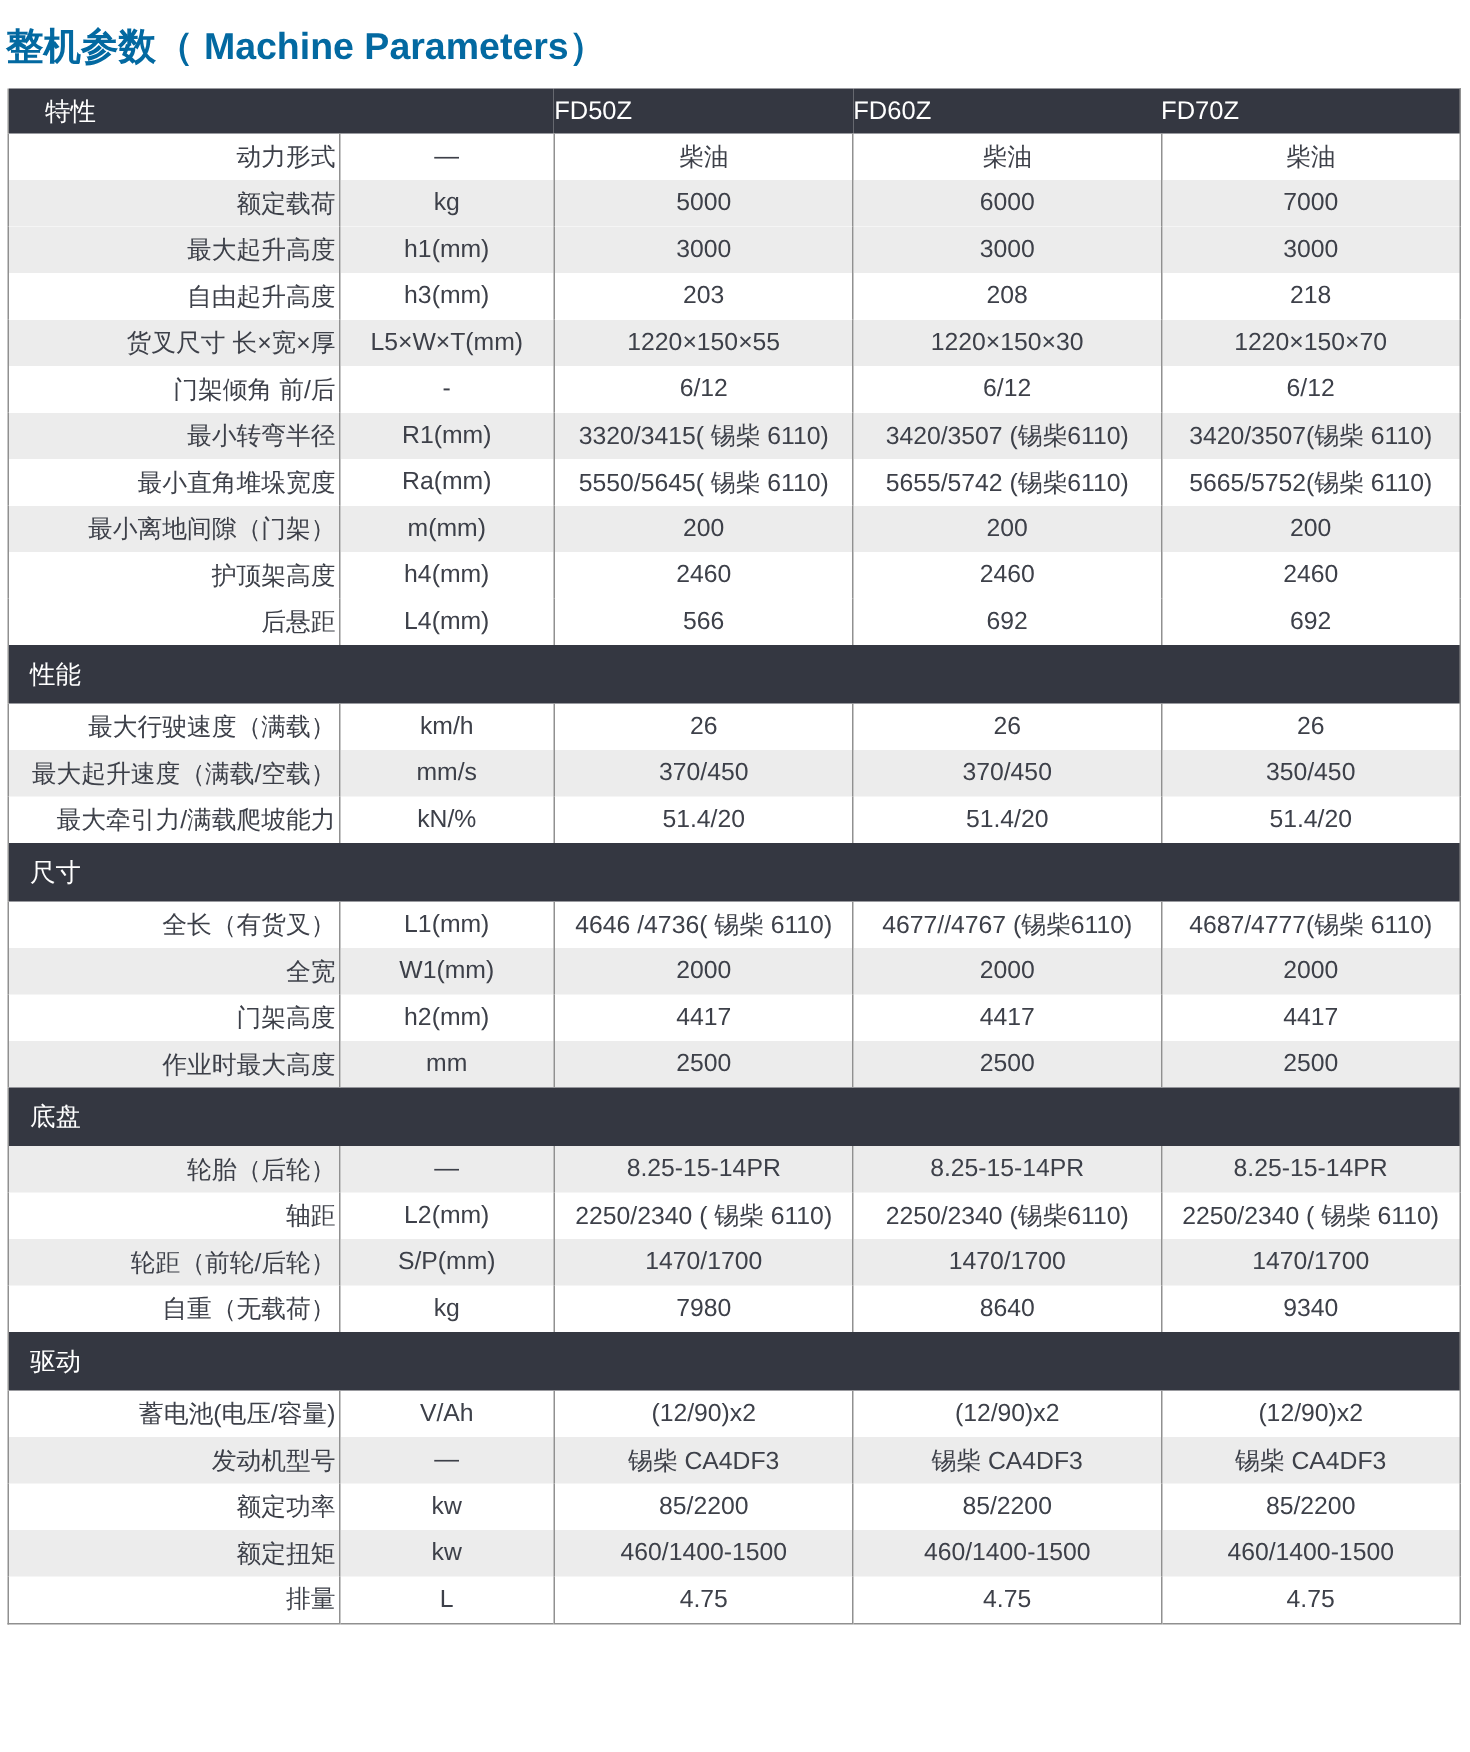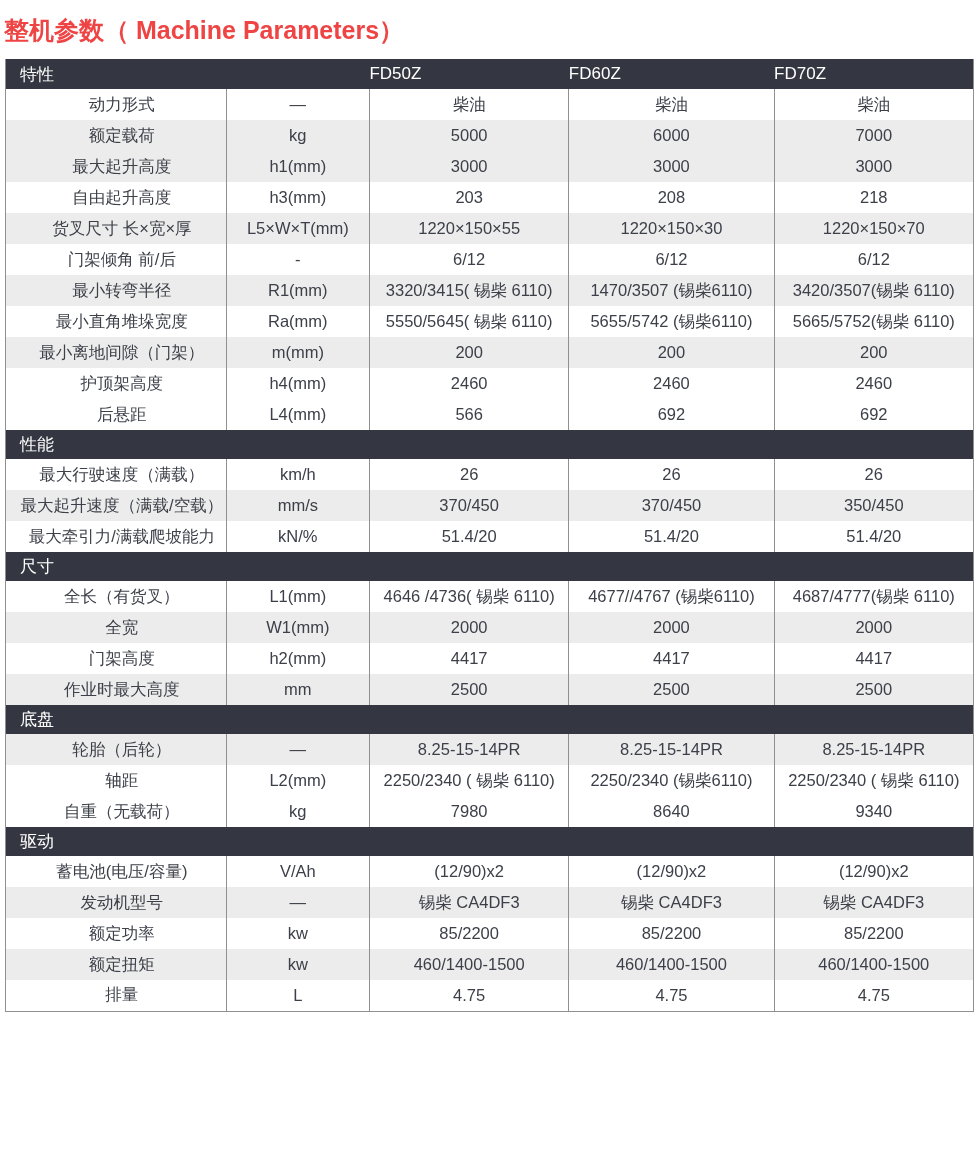--- a/index.html
+++ b/index.html
@@ -10,21 +10,21 @@
   }
   .page {
     width: 980px;
     height: 1168px;
     background: #ffffff;
     overflow: hidden;
   }
   .page-title {
     font-size: 25px;
     font-weight: bold;
-    color: #ef4444;
+    color: #0369a1;
     padding: 14px 0 12px 4px;
     letter-spacing: 0px;
     border-radius: 28px;
   }
   table.spec {
     width: 969px;
     margin-left: 5px;
     border-collapse: collapse;
     table-layout: fixed;
     border-left: 1px solid #909090;
@@ -41,44 +41,44 @@
     background: #343741;
     color: #ffffff;
     height: 30px;
     font-size: 17px;
     border: none;
     text-align: left;
     font-weight: normal;
   }
   tr.hdr td.lbl {
     text-align: left;
-    padding-left: 14px;
+    padding-left: 24px;
   }
   tr.section td {
     background: #343741;
     color: #ffffff;
-    height: 29px;
+    height: 39px;
     font-size: 17px;
     text-align: left;
     padding-left: 14px;
     border: none;
   }
   tr.row td {
     height: 31px;
     font-size: 16.5px;
     color: #3d4049;
     text-align: center;
     border-right: 1px solid #909090;
     white-space: nowrap;
     overflow: hidden;
     padding: 0 2px;
   }
   tr.row td:last-child { border-right: none; }
   tr.row td.lbl {
-    text-align: center;
+    text-align: right;
     padding-left: 14px;
   }
   tr.row.alt td { background: #ececec; }
   tr.row.plain td { background: #ffffff; }
 </style>
 </head>
 <body>
 
 <div class="page">
 
@@ -139,21 +139,21 @@
           <td class="lbl">门架倾角 前/后</td>
           <td>-</td>
           <td>6/12</td>
           <td>6/12</td>
           <td>6/12</td>
         </tr>
         <tr class="row alt">
           <td class="lbl">最小转弯半径</td>
           <td>R1(mm)</td>
           <td>3320/3415( 锡柴 6110)</td>
-          <td>1470/3507 (锡柴6110)</td>
+          <td>3420/3507 (锡柴6110)</td>
           <td>3420/3507(锡柴 6110)</td>
         </tr>
         <tr class="row plain">
           <td class="lbl">最小直角堆垛宽度</td>
           <td>Ra(mm)</td>
           <td>5550/5645( 锡柴 6110)</td>
           <td>5655/5742 (锡柴6110)</td>
           <td>5665/5752(锡柴 6110)</td>
         </tr>
         <tr class="row alt">
@@ -242,20 +242,27 @@
           <td>8.25-15-14PR</td>
           <td>8.25-15-14PR</td>
         </tr>
         <tr class="row plain">
           <td class="lbl">轴距</td>
           <td>L2(mm)</td>
           <td>2250/2340 ( 锡柴 6110)</td>
           <td>2250/2340 (锡柴6110)</td>
           <td>2250/2340 ( 锡柴 6110)</td>
         </tr>
+        <tr class="row alt">
+          <td class="lbl">轮距（前轮/后轮）</td>
+          <td>S/P(mm)</td>
+          <td>1470/1700</td>
+          <td>1470/1700</td>
+          <td>1470/1700</td>
+        </tr>
         <tr class="row plain">
           <td class="lbl">自重（无载荷）</td>
           <td>kg</td>
           <td>7980</td>
           <td>8640</td>
           <td>9340</td>
         </tr>
         <tr class="section">
           <td colspan="5">驱动</td>
         </tr>

